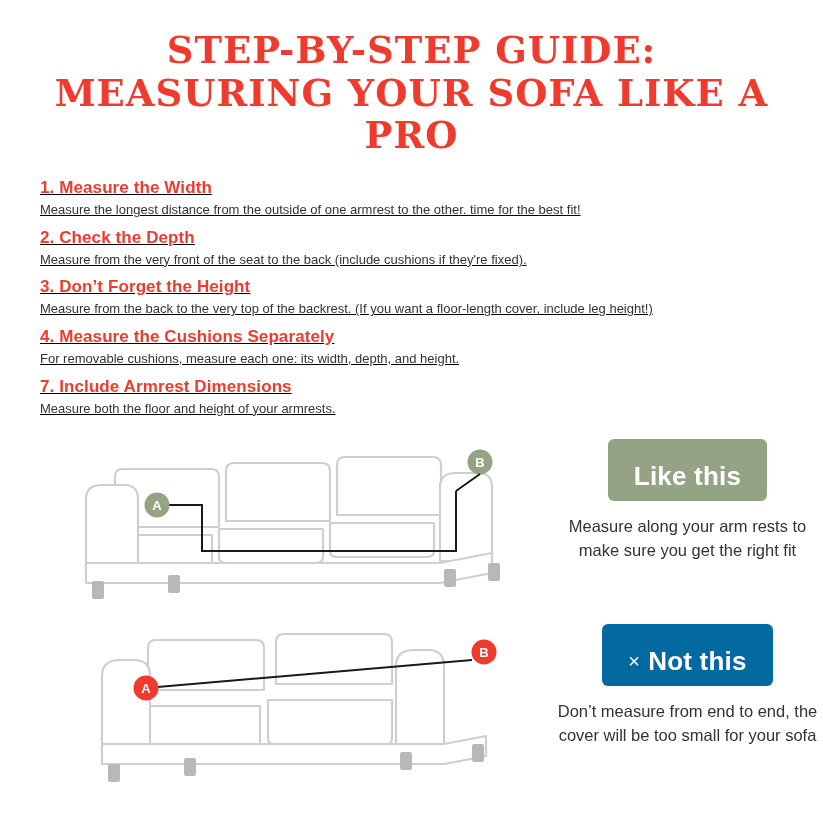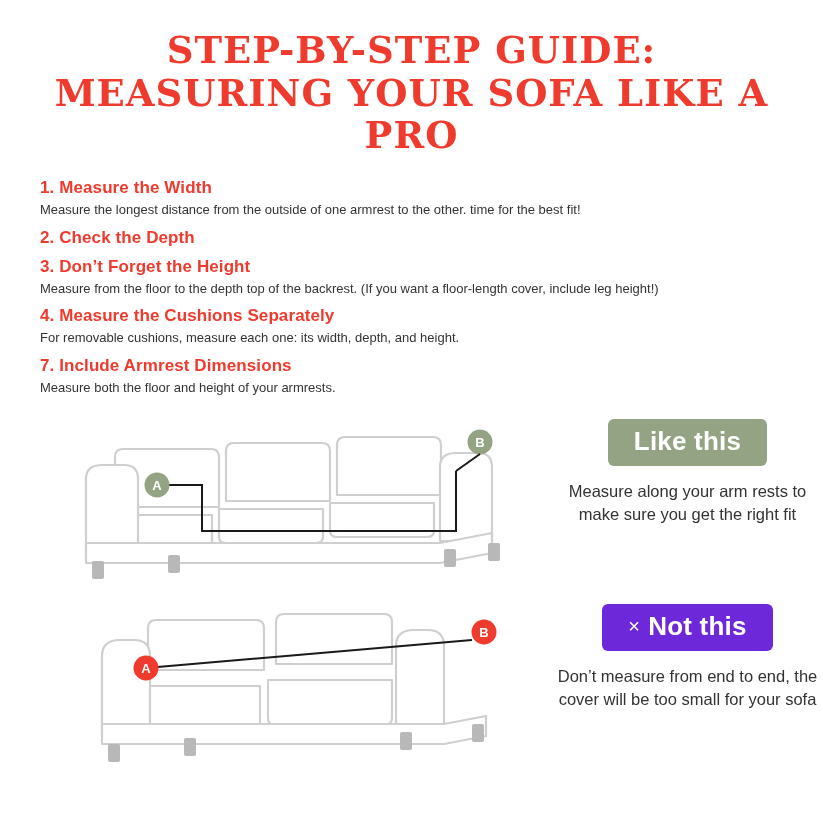--- a/index.html
+++ b/index.html
@@ -41,20 +41,21 @@
     letter-spacing: 1px;
     margin-top: 2px;
   }
 
   
   .steps {
     margin-top: 22px;
   }
   .step {
     margin-bottom: 9px;
+    text-decoration: underline;
   }
   .step-head {
     color: #ef3b2d;
     font-size: 17px;
     font-weight: bold;
     margin: 0 0 3px 0;
     letter-spacing: 0.1px;
   }
   .step-body {
     color: #333333;
@@ -85,26 +86,26 @@
     text-align: center;
   }
   .side-panel.top { top: 10px; }
   .side-panel.bottom { top: 195px; }
 
   .pill {
     display: inline-block;
     color: #ffffff;
     font-size: 26px;
     font-weight: bold;
-    padding: 7px 26px 9px 26px;
+    padding: 22px 26px 9px 26px;
     border-radius: 6px;
     letter-spacing: 0.2px;
   }
   .pill.good { background: #93a383; }
-  .pill.bad  { background: #6d28d9; }
+  .pill.bad  { background: #0369a1; }
   .pill .x-mark {
     font-size: 20px;
     font-weight: normal;
     margin-right: 8px;
     position: relative;
     top: -2px;
   }
   .side-caption {
     margin-top: 14px;
     color: #333333;
@@ -122,24 +123,25 @@
     <div class="title-line2">MEASURING YOUR SOFA LIKE A PRO</div>
   </div>
 
   <div class="steps">
     <div class="step">
       <p class="step-head">1. Measure the Width</p>
       <p class="step-body">Measure the longest distance from the outside of one armrest to the other. time for the best fit!</p>
     </div>
     <div class="step">
       <p class="step-head">2. Check the Depth</p>
+      <p class="step-body">Measure from the very front of the seat to the back (include cushions if they're fixed).</p>
     </div>
     <div class="step">
       <p class="step-head">3.  Don’t Forget the Height</p>
-      <p class="step-body">Measure from the floor to the depth top of the backrest. (If you want a floor-length cover, include leg height!)</p>
+      <p class="step-body">Measure from the back to the very top of the backrest. (If you want a floor-length cover, include leg height!)</p>
     </div>
     <div class="step">
       <p class="step-head">4. Measure the Cushions Separately</p>
       <p class="step-body">For removable cushions, measure each one: its width, depth, and height.</p>
     </div>
     <div class="step">
       <p class="step-head">7. Include Armrest Dimensions</p>
       <p class="step-body">Measure both the floor and height of your armrests.</p>
     </div>
   </div>

